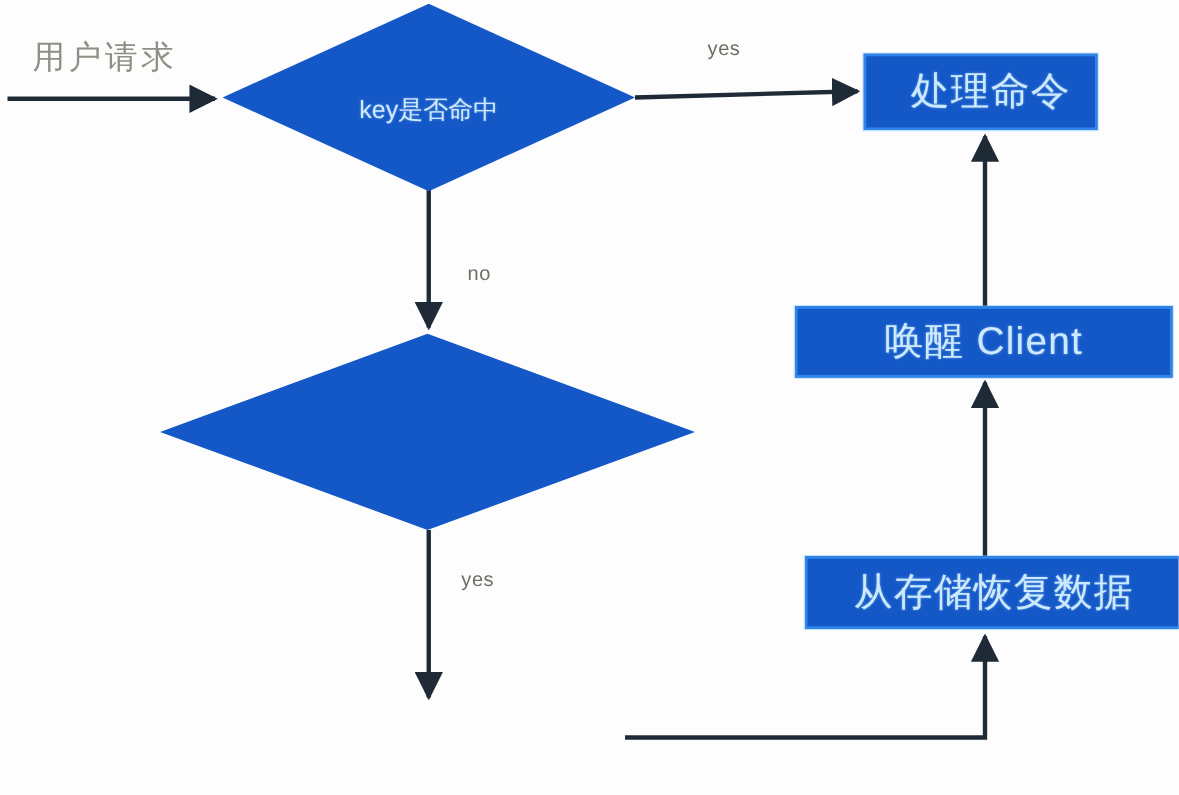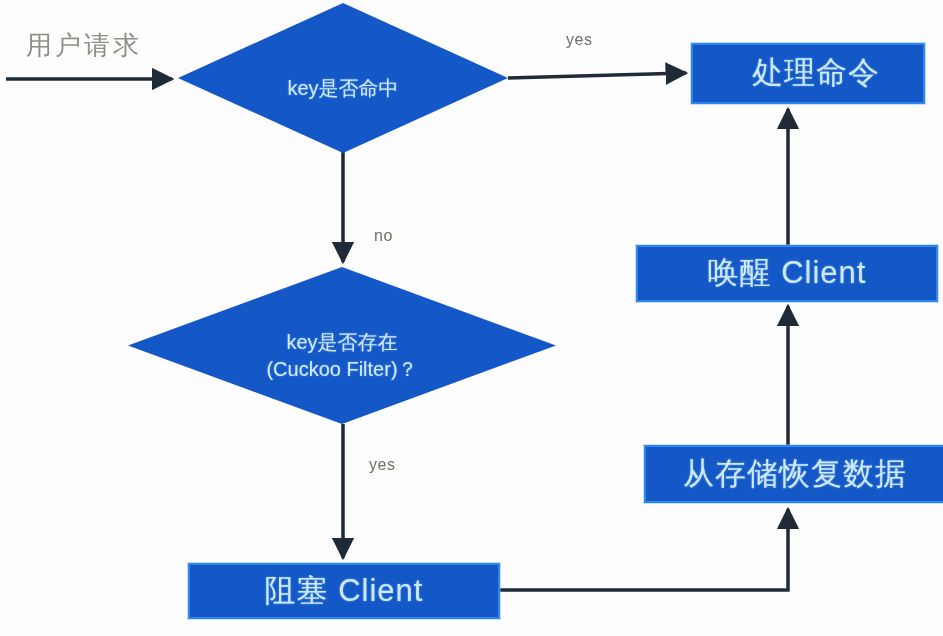--- a/index.html
+++ b/index.html
@@ -129,44 +129,37 @@
 
   <div class="flow-caption" style="left:26px; top:28px;">用户请求</div>
 
   <div class="node node-diamond" style="left:178px; top:3px; width:330px; height:150px;">
     <div class="diamond-shape"></div>
     <div class="node-label">
       <div>key是否命中</div>
     </div>
   </div>
 
-  <div class="node node-box" style="left:691px; top:43px; width:234px; height:61px;padding-left:16px;">
+  <div class="node node-box" style="left:691px; top:43px; width:187px; height:61px;padding-left:16px;">
     <div class="node-label">处理命令</div>
   </div>
 
   <div class="node node-diamond" style="left:128px; top:267px; width:428px; height:157px;">
     <div class="diamond-shape"></div>
-    <div class="node-label">
-      <div>key是否存在</div>
-      <div>(Cuckoo Filter)？</div>
-    </div>
   </div>
 
   <div class="node node-box" style="left:636px; top:245px; width:302px; height:57px;">
     <div class="node-label">唤醒 Client</div>
   </div>
 
   <div class="node node-box" style="left:644px; top:445px; width:302px; height:58px;">
     <div class="node-label">从存储恢复数据</div>
   </div>
 
-  <div class="node node-box" style="left:188px; top:563px; width:312px; height:56px;">
-    <div class="node-label">阻塞 Client</div>
-  </div>
 
   <div class="edge-label" style="left:566px; top:31px;">yes</div>
 
-  <div class="edge-label" style="left:374px; top:211px;margin-top:16px;">no</div>
+  <div class="edge-label" style="left:374px; top:211px;">no</div>
 
   <div class="edge-label" style="left:369px; top:456px;">yes</div>
 
 
 </div>
 
 </body></html>

